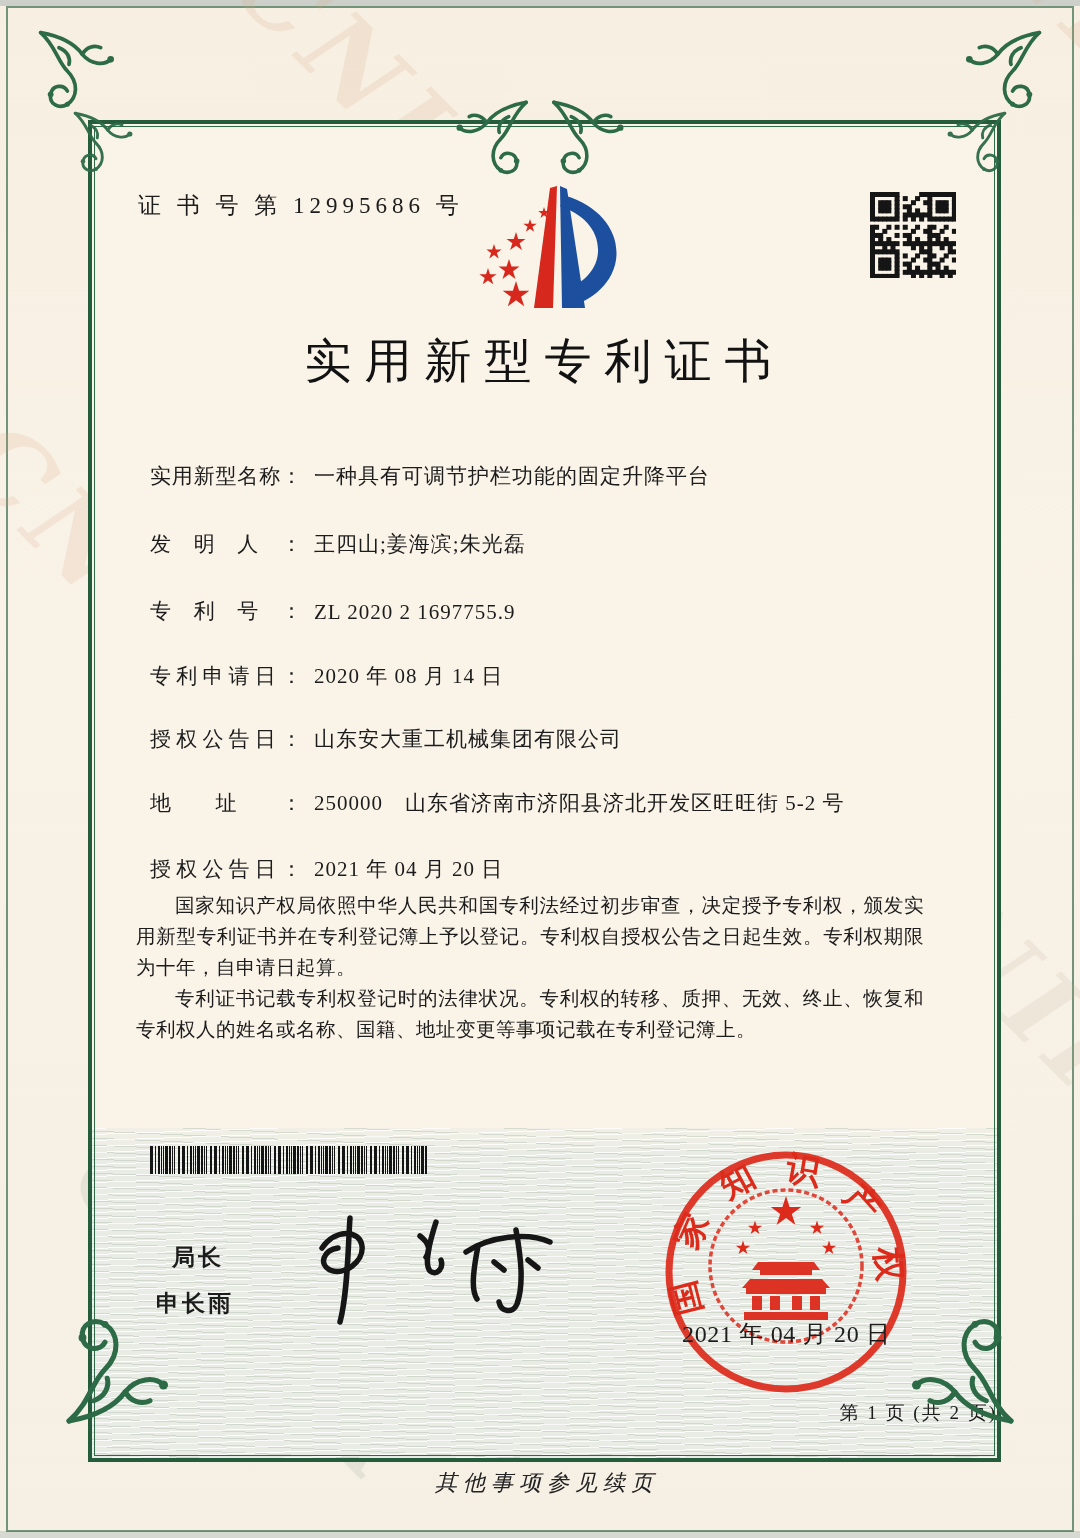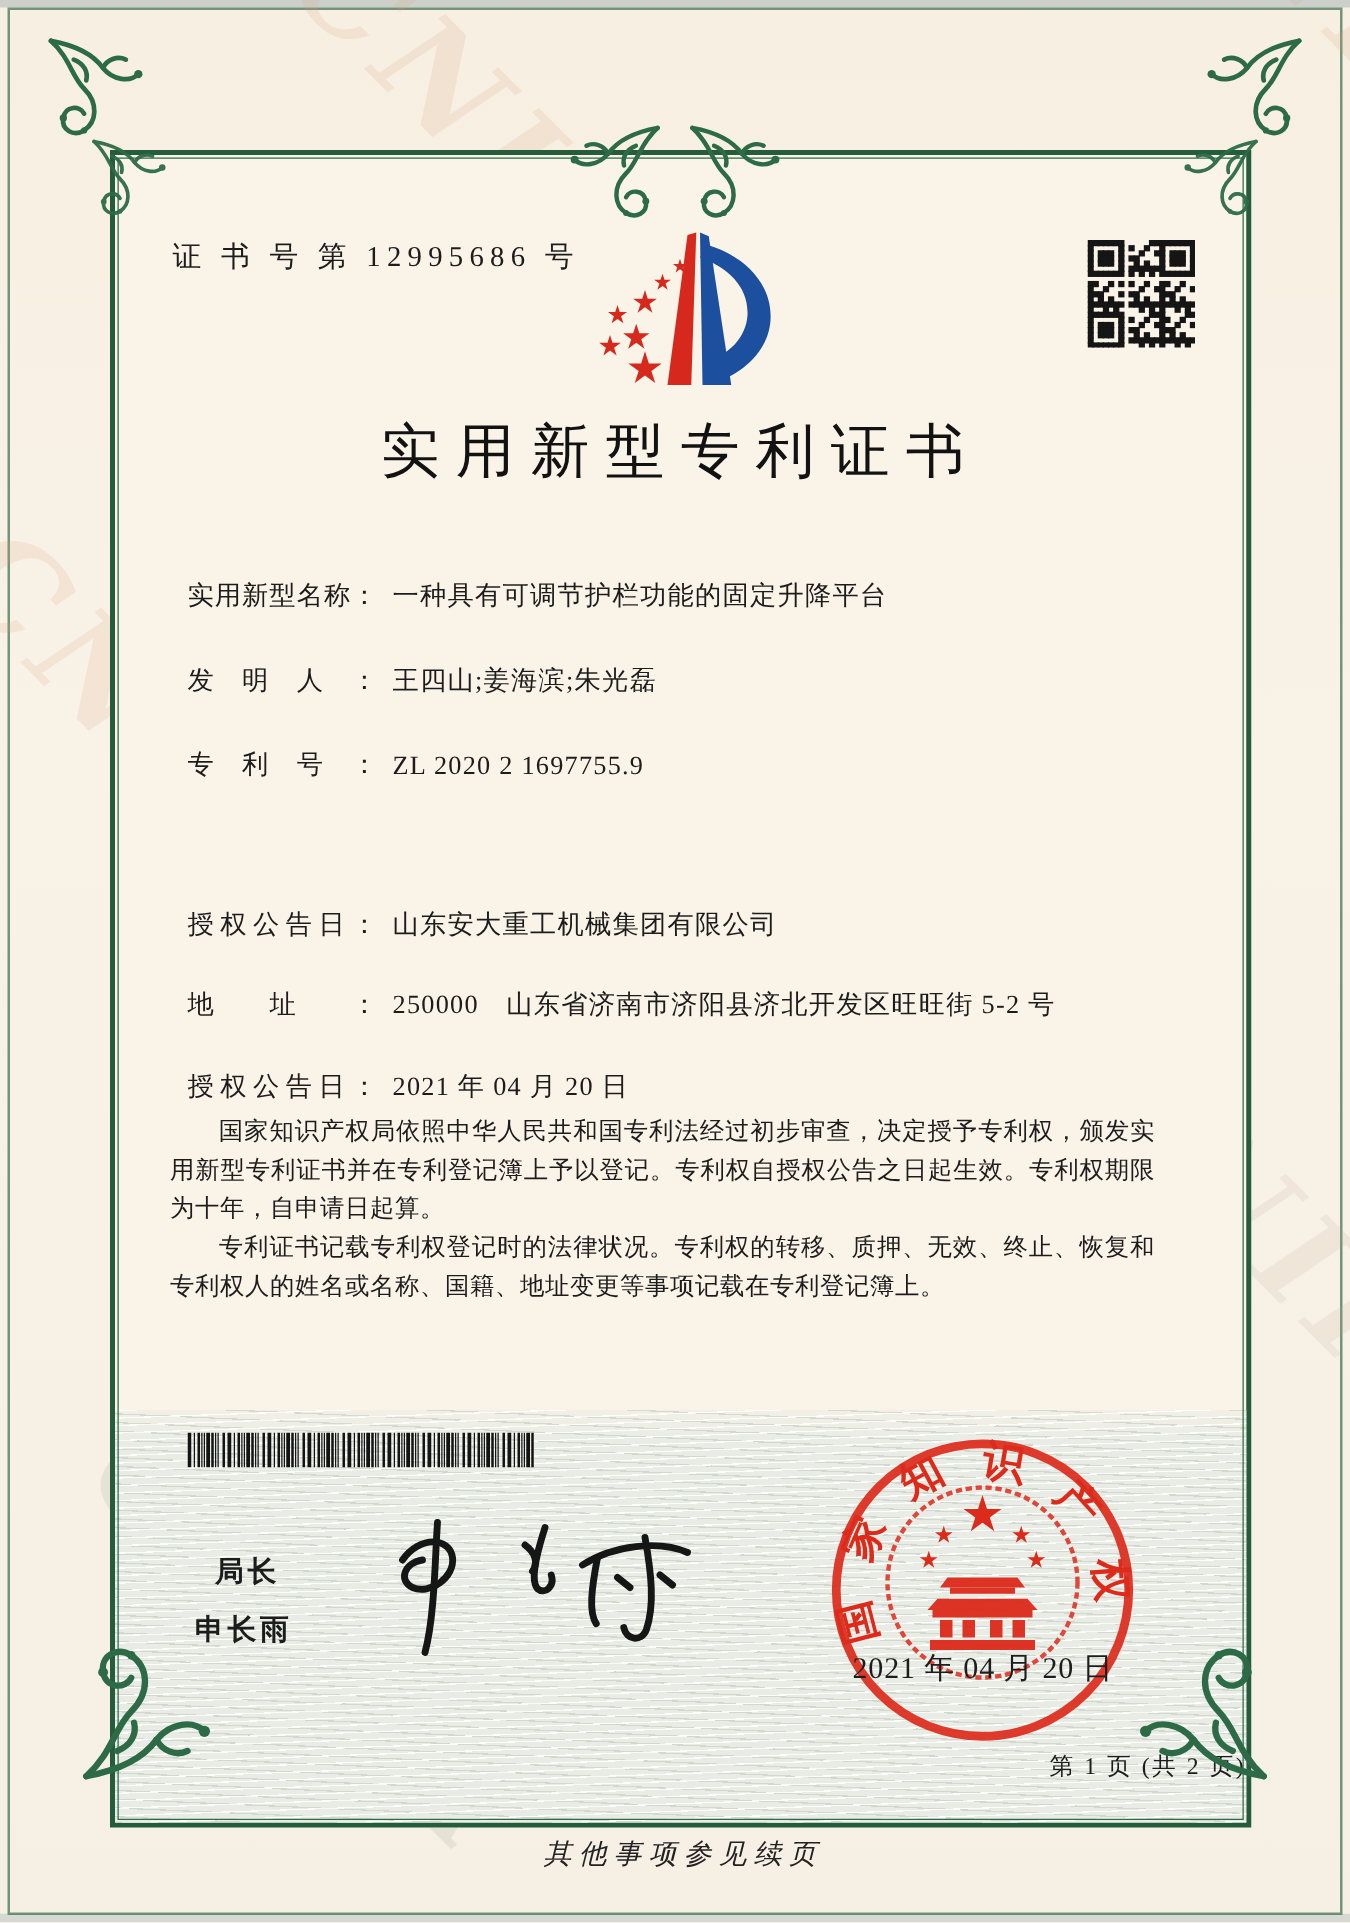--- a/index.html
+++ b/index.html
@@ -404,20 +404,23 @@
 
     <div class="row r0">
       <span class="lbl">实用新型名称：</span><span class="val">一种具有可调节护栏功能的固定升降平台</span>
     </div>
     <div class="row r1">
       <span class="lbl">发明人：</span><span class="val">王四山;姜海滨;朱光磊</span>
     </div>
     <div class="row r2">
       <span class="lbl">专利号：</span><span class="val">ZL 2020 2 1697755.9</span>
     </div>
+    <div class="row r3">
+      <span class="lbl">专利申请日：</span><span class="val">2020 年 08 月 14 日</span>
+    </div>
     <div class="row r4">
       <span class="lbl">授权公告日：</span><span class="val">山东安大重工机械集团有限公司</span>
     </div>
     <div class="row r5">
       <span class="lbl">地址：</span><span class="val">250000　山东省济南市济阳县济北开发区旺旺街 5-2 号</span>
     </div>
     <div class="row r6">
       <span class="lbl">授权公告日：</span><span class="val">2021 年 04 月 20 日</span>
     </div>
 

